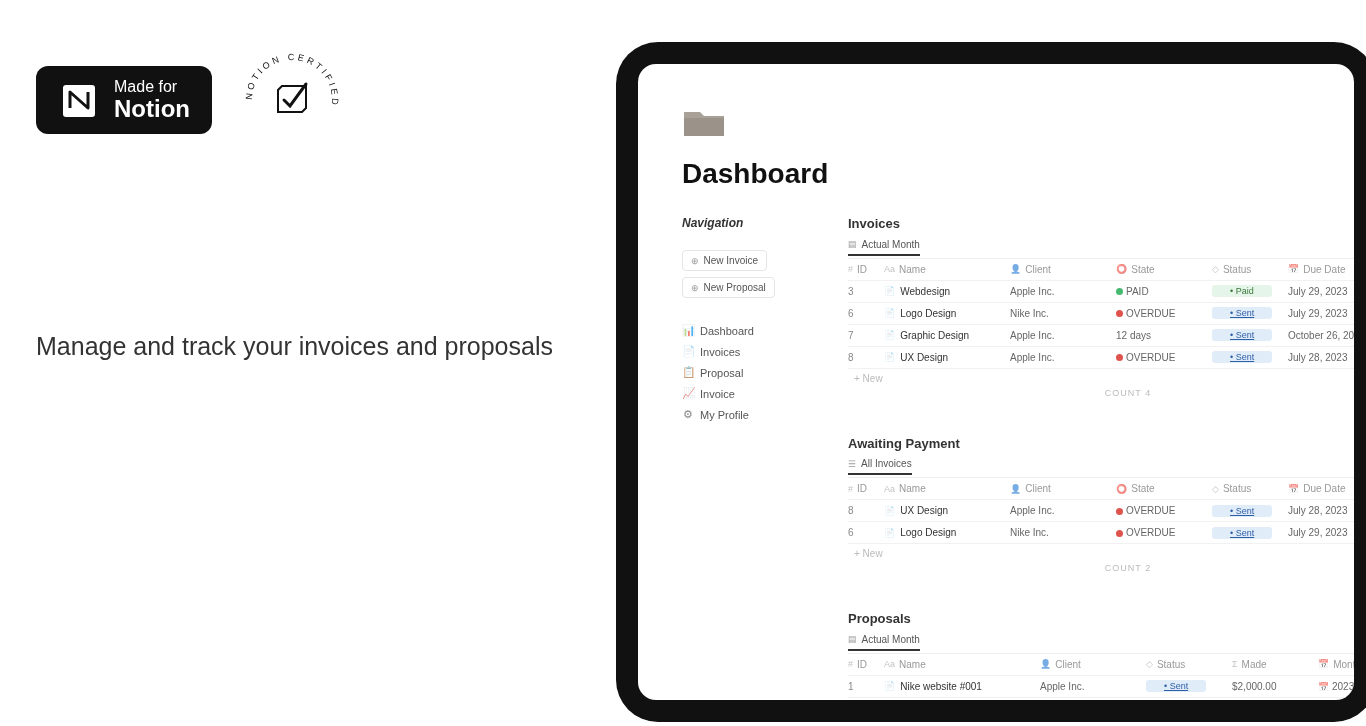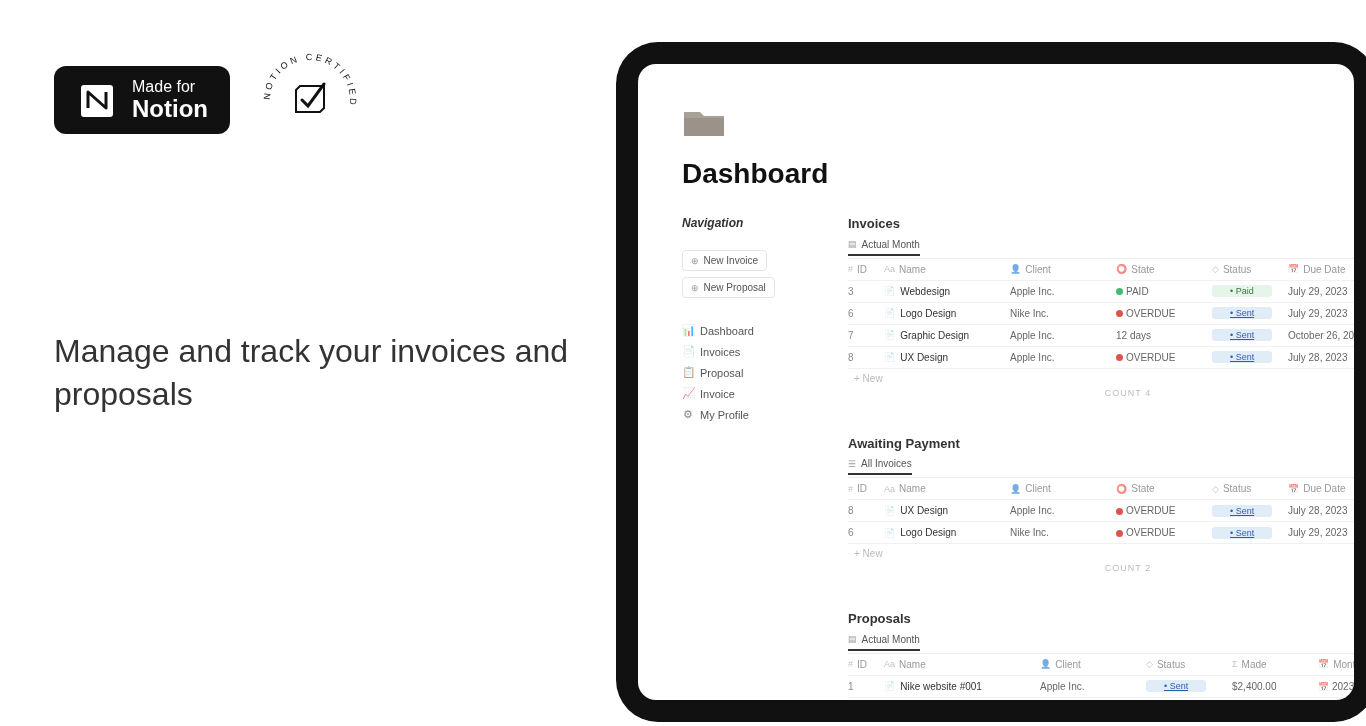--- a/index.html
+++ b/index.html
@@ -7,21 +7,21 @@
   font-family: -apple-system, BlinkMacSystemFont, "Segoe UI", Helvetica, Arial, sans-serif;
   background: #fff;
   color: #111;
   width: 1366px;
   height: 726px;
   overflow: hidden;
   position: relative;
 }
 .left-panel {
   position: absolute;
-  left: 54px;
+  left: 36px;
   top: 50px;
   width: 520px;
 }
 .badges-row {
   display: flex;
   align-items: center;
   gap: 30px;
   margin-bottom: 180px;
 }
 .notion-badge {
@@ -44,21 +44,21 @@
 }
 .cert-center { position: absolute; top: 50%; left: 50%; transform: translate(-50%, -50%); }
 .hero-title {
   font-size: 68px;
   font-weight: 800;
   line-height: 1.12;
   letter-spacing: -1px;
   margin-bottom: 50px;
 }
 .hero-sub {
-  font-size: 32px;
+  font-size: 25px;
   font-weight: 400;
   color: #333;
   line-height: 1.35;
 }
 
 
 .tablet {
   position: absolute;
   right: -10px;
   top: 42px;
@@ -412,21 +412,21 @@
               <div class="cell">
                 <span class="ico-sm">📅</span>
                 <span>Month</span>
               </div>
             </div>
             <div class="trow grid-prop">
               <div class="id">1</div>
               <div class="name"><span class="ico-sm">📄</span>Nike website #001</div>
               <div>Apple Inc.</div>
               <div><span class="badge b-sent">• Sent</span></div>
-              <div>$2,400.00</div>
+              <div>$2,000.00</div>
               <div><span class="ico-sm">📅</span> 2023 Octo</div>
             </div>
             <div class="new-row">+ New</div>
           </div>
 
       </div>
     </div>
   </div>
 </div>
 

